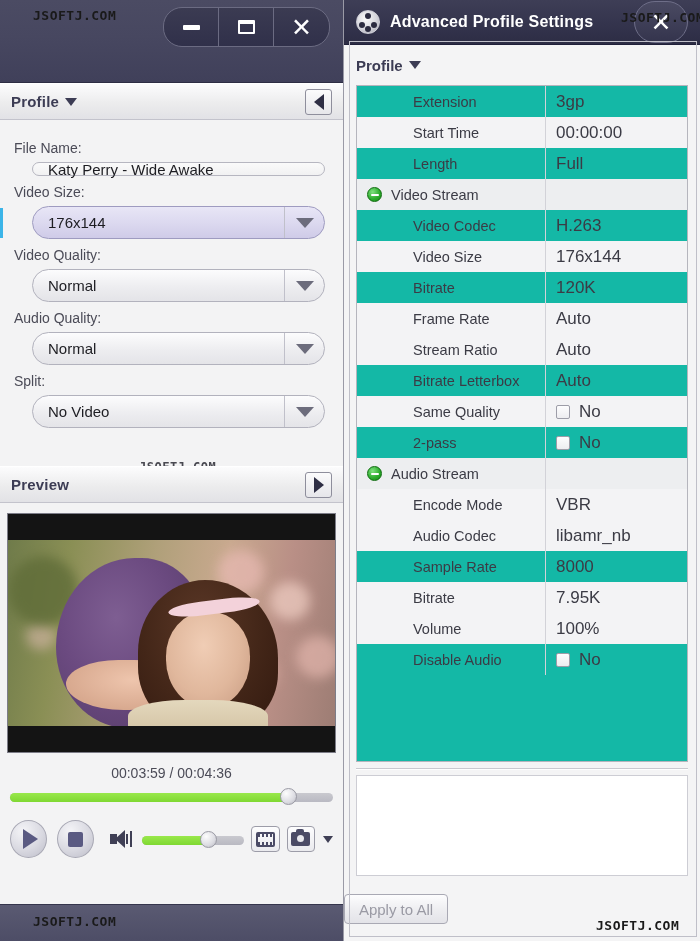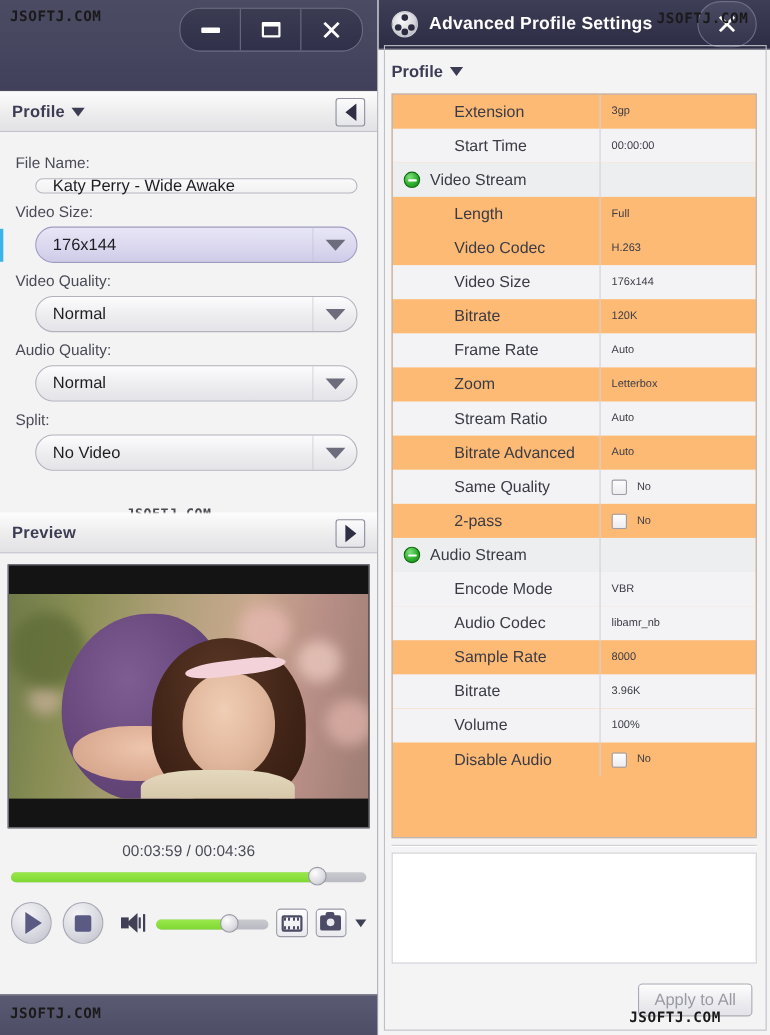--- a/index.html
+++ b/index.html
@@ -23,20 +23,21 @@
     background: linear-gradient(180deg,#4b4b63 0%,#474760 45%,#40405a 100%);
     border-bottom: 1px solid #2e2e44;
   }
   .wm {
     font-family: "DejaVu Sans Mono", monospace;
     font-weight: bold;
     letter-spacing: 0.5px;
     color: #1a1a1a;
     white-space: nowrap;
     pointer-events: none;
+    margin-left: 24px;
   }
   .wm-tl { position: absolute; left: 9px; top: 8px; font-size: 13px; }
   .wm-mid { position: absolute; left: 115px; top: 460px; font-size: 12px; color:#4a4a52; }
 
   .win-btn-group {
     position: absolute; right: 13px; top: 7px;
     height: 40px; display: flex;
     background: linear-gradient(180deg,#3b3b52 0%,#30304a 100%);
     border: 1px solid #6b6b82;
     border-radius: 19px;
@@ -244,35 +245,35 @@
     border: 1px solid #6e6e88;
     display:flex; align-items:center; justify-content:center; cursor:pointer;
   }
 
   .right-profile-bar { height: 40px; display:flex; align-items:center; background:#f4f4f5; }
   .right-profile-bar .sh-label { font-size: 15px; font-weight: bold; color:#3c3c54; margin-left:12px; }
 
   .prop-table {
     margin: 0 12px;
     border: 1px solid #b5b5bd;
-    background: #fdba74;
+    background: #14b8a6;
     height: 677px;
     overflow: hidden;
     position: relative;
   }
   .prop-row { display: flex; height: 31px; align-items: center; position: relative; }
   .prop-row.alt { background: #f3f3f5; }
   .prop-row.group { background: #edeef0; }
   .prop-name {
     width: 188px; font-size: 14.5px; color: #3b3b45; padding-left: 56px;
     white-space: nowrap; overflow: hidden;
   }
   .prop-row.group .prop-name { padding-left: 34px; }
   .prop-val {
-    flex: 1; font-size: 10px; color: #3b3b45;
+    flex: 1; font-size: 17px; color: #3b3b45;
     border-left: 1px solid #d2d2d8; height: 31px;
     display: flex; align-items: center; padding-left: 10px;
   }
   .prop-row.group .prop-val { border-left: 1px solid #d2d2d8; }
   .expander {
     position: absolute; left: 10px; top: 8px;
     width: 15px; height: 15px; border-radius: 50%;
     background: radial-gradient(circle at 35% 30%, #7ee07e 0%, #2fae2f 55%, #138713 100%);
     border: 1px solid #0d6b0d;
     display:flex; align-items:center; justify-content:center; cursor:pointer;
@@ -283,21 +284,21 @@
     border: 1px solid #9d9da8;
     background: linear-gradient(180deg,#fdfdfe 0%,#ededf0 100%);
     border-radius: 2px; cursor: pointer;
   }
 
   .desc-sep { margin: 6px 12px 0 12px; height: 2px; border-top: 1px solid #c9c9d0; border-bottom: 1px solid #ffffff; }
   .desc-box {
     margin: 5px 12px 0 12px; height: 101px;
     background: #ffffff; border: 1px solid #cdcdd4;
   }
-  .apply-row { display:flex; justify-content:flex-end; margin: 18px 16px 0 0; }
+  .apply-row { display:flex; justify-content:flex-start; margin: 18px 16px 0 0; }
   .apply-btn {
     min-width: 104px; height: 30px; padding: 0 12px;
     background: linear-gradient(180deg,#fdfdfe 0%,#ededf0 55%,#e3e3e8 100%);
     border: 1px solid #a9a9b4; border-radius: 4px;
     font-size: 15px; color: #9a9aa4;
     display:flex; align-items:center; justify-content:center;
     cursor: pointer;
   }
   .right-outer-border {
     position:absolute; left:349px; top:41px; right:3px; bottom:4px;
@@ -463,57 +464,53 @@
 
     <div class="prop-table" id="prop-table">
         <div class="prop-row">
           <span class="prop-name">Extension</span>
           <span class="prop-val">3gp</span>
         </div>
         <div class="prop-row alt">
           <span class="prop-name">Start Time</span>
           <span class="prop-val">00:00:00</span>
         </div>
+        <div class="prop-row">
+          <span class="prop-name">Length</span>
+          <span class="prop-val">Full</span>
+        </div>
         <div class="prop-row group">
           <span class="expander">
             <span class="bar"></span>
           </span>
           <span class="prop-name">Video Stream</span>
           <span class="prop-val"></span>
         </div>
         <div class="prop-row">
-          <span class="prop-name">Length</span>
-          <span class="prop-val">Full</span>
-        </div>
-        <div class="prop-row">
           <span class="prop-name">Video Codec</span>
           <span class="prop-val">H.263</span>
         </div>
         <div class="prop-row alt">
           <span class="prop-name">Video Size</span>
           <span class="prop-val">176x144</span>
         </div>
         <div class="prop-row">
           <span class="prop-name">Bitrate</span>
           <span class="prop-val">120K</span>
         </div>
         <div class="prop-row alt">
           <span class="prop-name">Frame Rate</span>
           <span class="prop-val">Auto</span>
         </div>
-        <div class="prop-row">
-          <span class="prop-name">Zoom</span>
-          <span class="prop-val">Letterbox</span>
-        </div>
         <div class="prop-row alt">
           <span class="prop-name">Stream Ratio</span>
           <span class="prop-val">Auto</span>
         </div>
         <div class="prop-row">
-          <span class="prop-name">Bitrate Advanced</span>
+          <span class="prop-name">Bitrate Letterbox</span>
           <span class="prop-val">Auto</span>
         </div>
         <div class="prop-row alt">
           <span class="prop-name">Same Quality</span>
           <span class="prop-val">
             <span class="chk"></span>
             <span>No</span>
           </span>
         </div>
         <div class="prop-row">
@@ -537,21 +534,21 @@
         <div class="prop-row alt">
           <span class="prop-name">Audio Codec</span>
           <span class="prop-val">libamr_nb</span>
         </div>
         <div class="prop-row">
           <span class="prop-name">Sample Rate</span>
           <span class="prop-val">8000</span>
         </div>
         <div class="prop-row alt">
           <span class="prop-name">Bitrate</span>
-          <span class="prop-val">3.96K</span>
+          <span class="prop-val">7.95K</span>
         </div>
         <div class="prop-row alt">
           <span class="prop-name">Volume</span>
           <span class="prop-val">100%</span>
         </div>
         <div class="prop-row">
           <span class="prop-name">Disable Audio</span>
           <span class="prop-val">
             <span class="chk"></span>
             <span>No</span>

